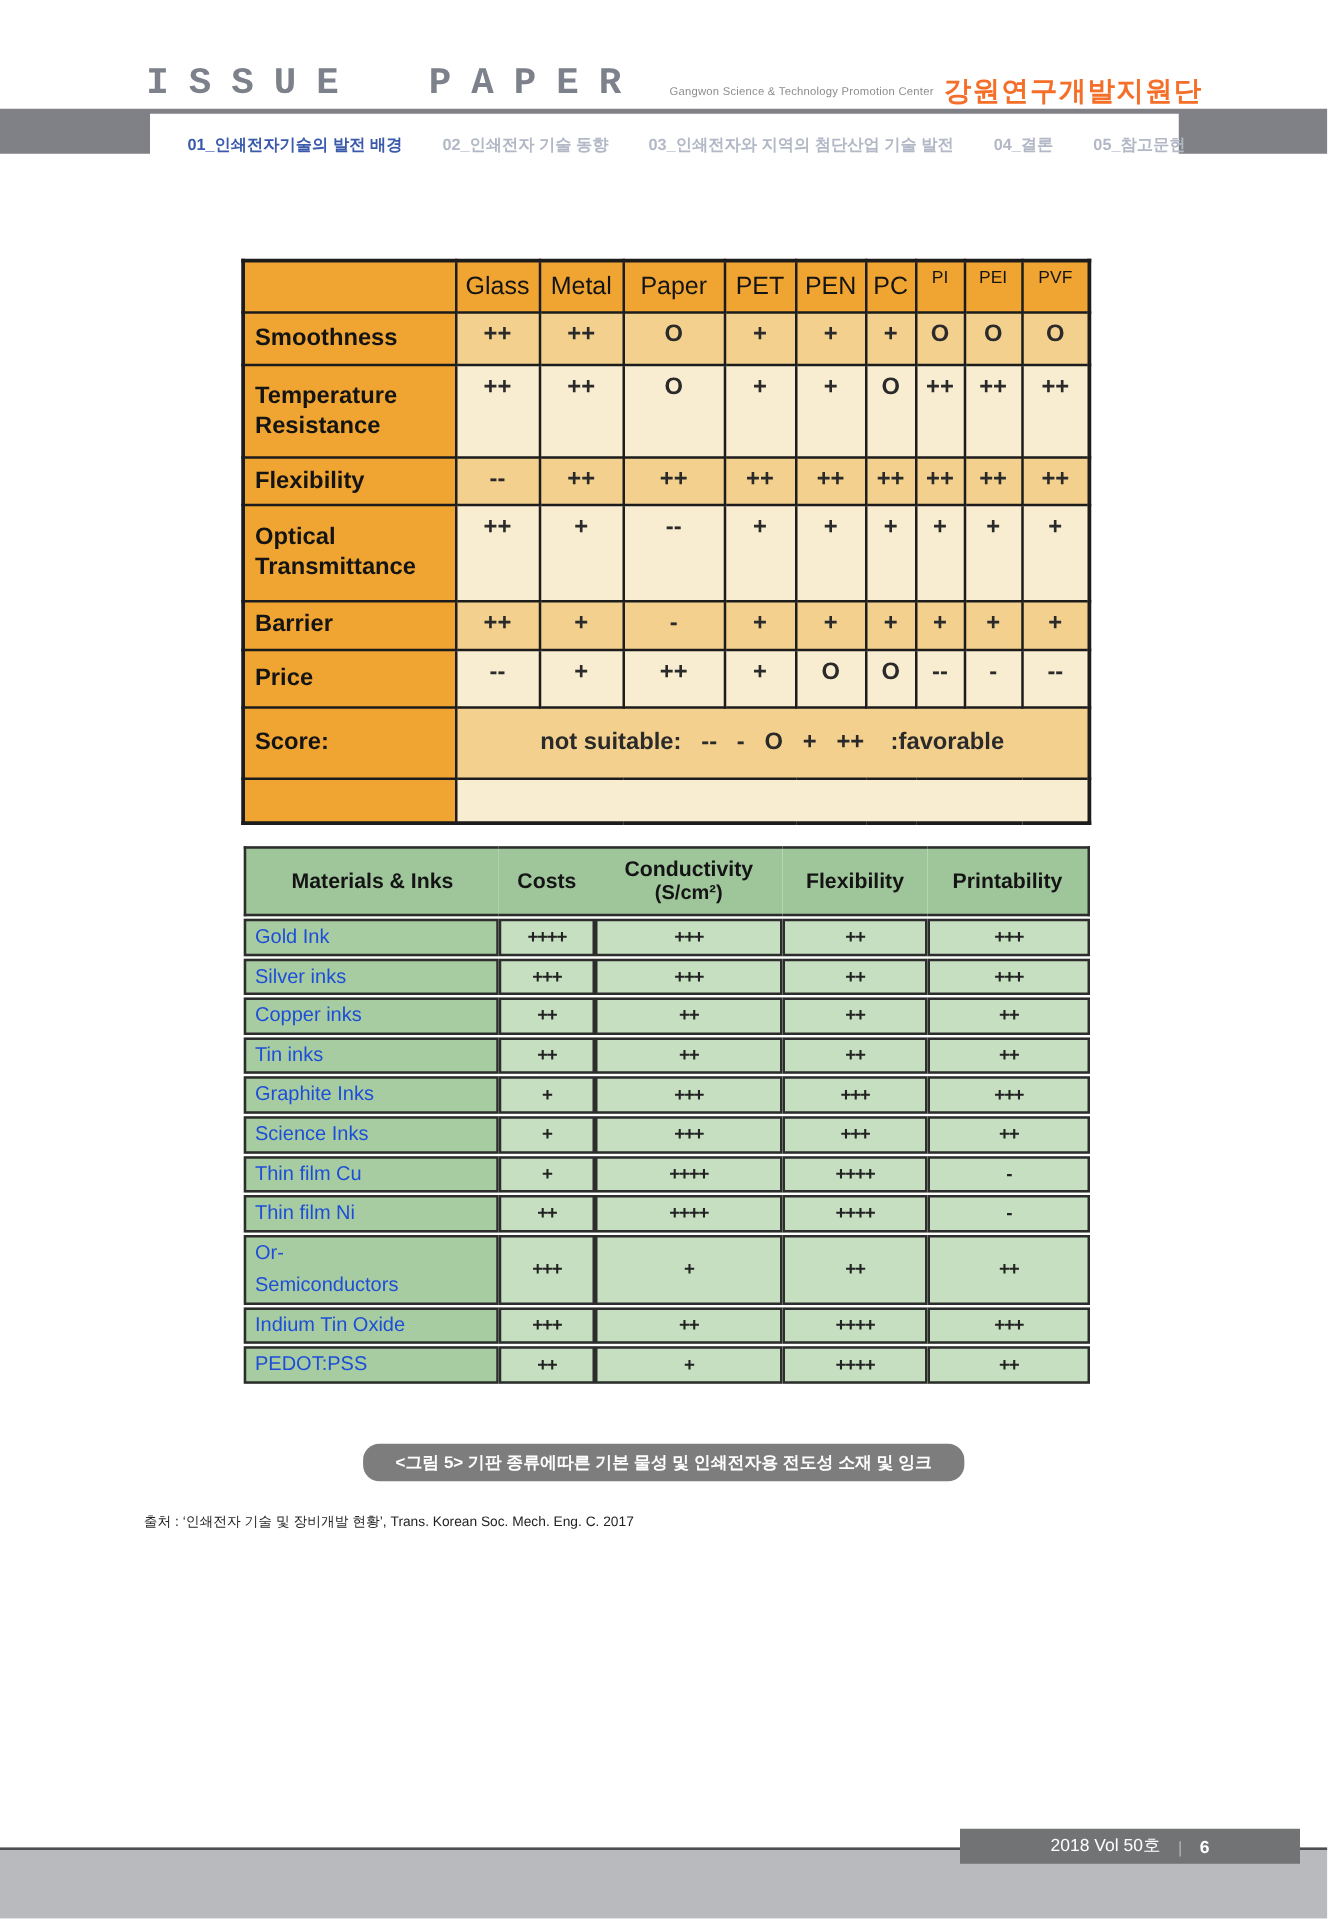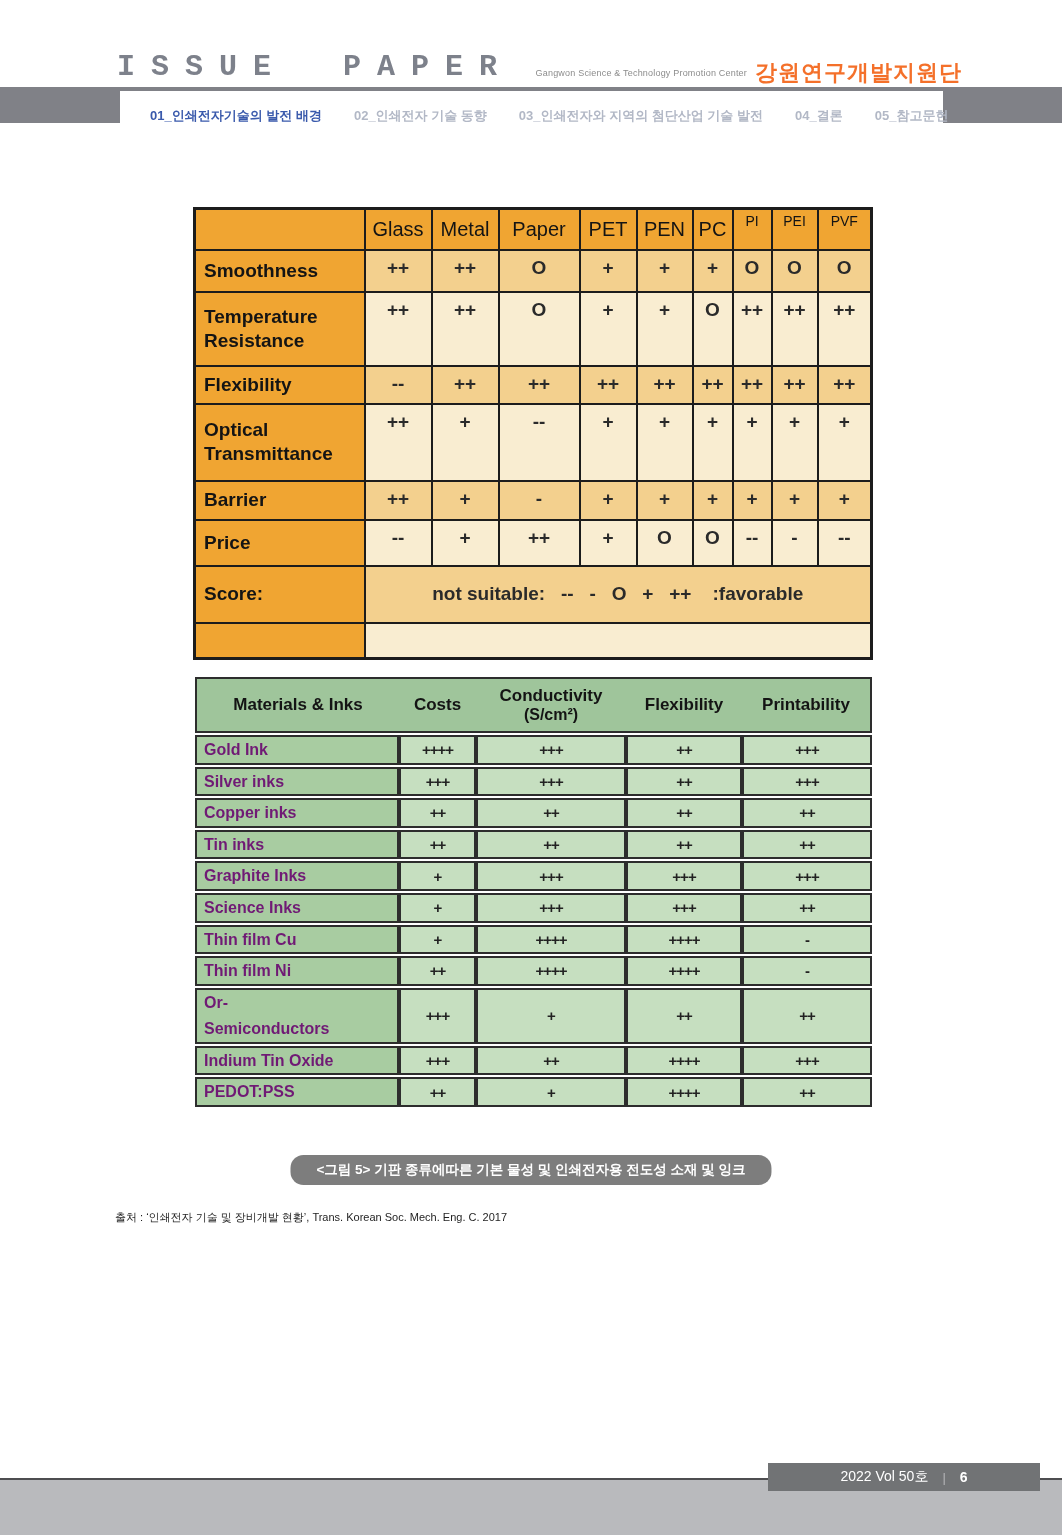--- a/index.html
+++ b/index.html
@@ -52,21 +52,21 @@
   }
   .t2 th {
     background:#9fc59b; color:#141414; font-size:17px; font-weight:bold; text-align:center;
     border-top:2px solid #2d2d2d; border-bottom:2px solid #2d2d2d; padding:2px 0;
   }
   .t2 th:first-child { border-left:2px solid #2d2d2d; }
   .t2 th:last-child  { border-right:2px solid #2d2d2d; }
   .t2 th .sub { display:block; font-size:16px; }
   .t2 td { border:2px solid #2d2d2d; padding:0; }
   .t2 td.t2-label {
-    background:#a8cca1; color:#701a75; font-size:16px; font-weight:700;
+    background:#a8cca1; color:#1d4ed8; font-size:16px; font-weight:400;
     text-align:left; padding-left:7px; line-height:1.6; white-space:pre-line;
   }
   .t2 td.t2-val { background:#c6dfc0; text-align:center; font-size:15px; font-weight:bold; color:#222; letter-spacing:-1px; }
 
   
   .caption {
     position:absolute; top:1155px; left:50%; transform:translateX(-50%);
     background:#7d7d7d; color:#ffffff; font-size:13.5px; font-weight:bold;
     padding:6px 26px; border-radius:13px; white-space:nowrap;
   }
@@ -320,18 +320,18 @@
       </tbody>
     </table>
 
   <div class="caption">&lt;그림 5&gt; 기판 종류에따른 기본 물성 및 인쇄전자용 전도성 소재 및 잉크</div>
 
   <div class="source">출처 : ‘인쇄전자 기술 및 장비개발 현황’, Trans. Korean Soc. Mech. Eng. C. 2017</div>
 
   <div class="strip"></div>
 
   <div class="pagebox">
-    <span>2022 Vol 50호</span>
+    <span>2018 Vol 50호</span>
     <span class="pb-div">|</span>
     <span class="pb-num">6</span>
   </div>
 
 </div>
 
 </body></html>

